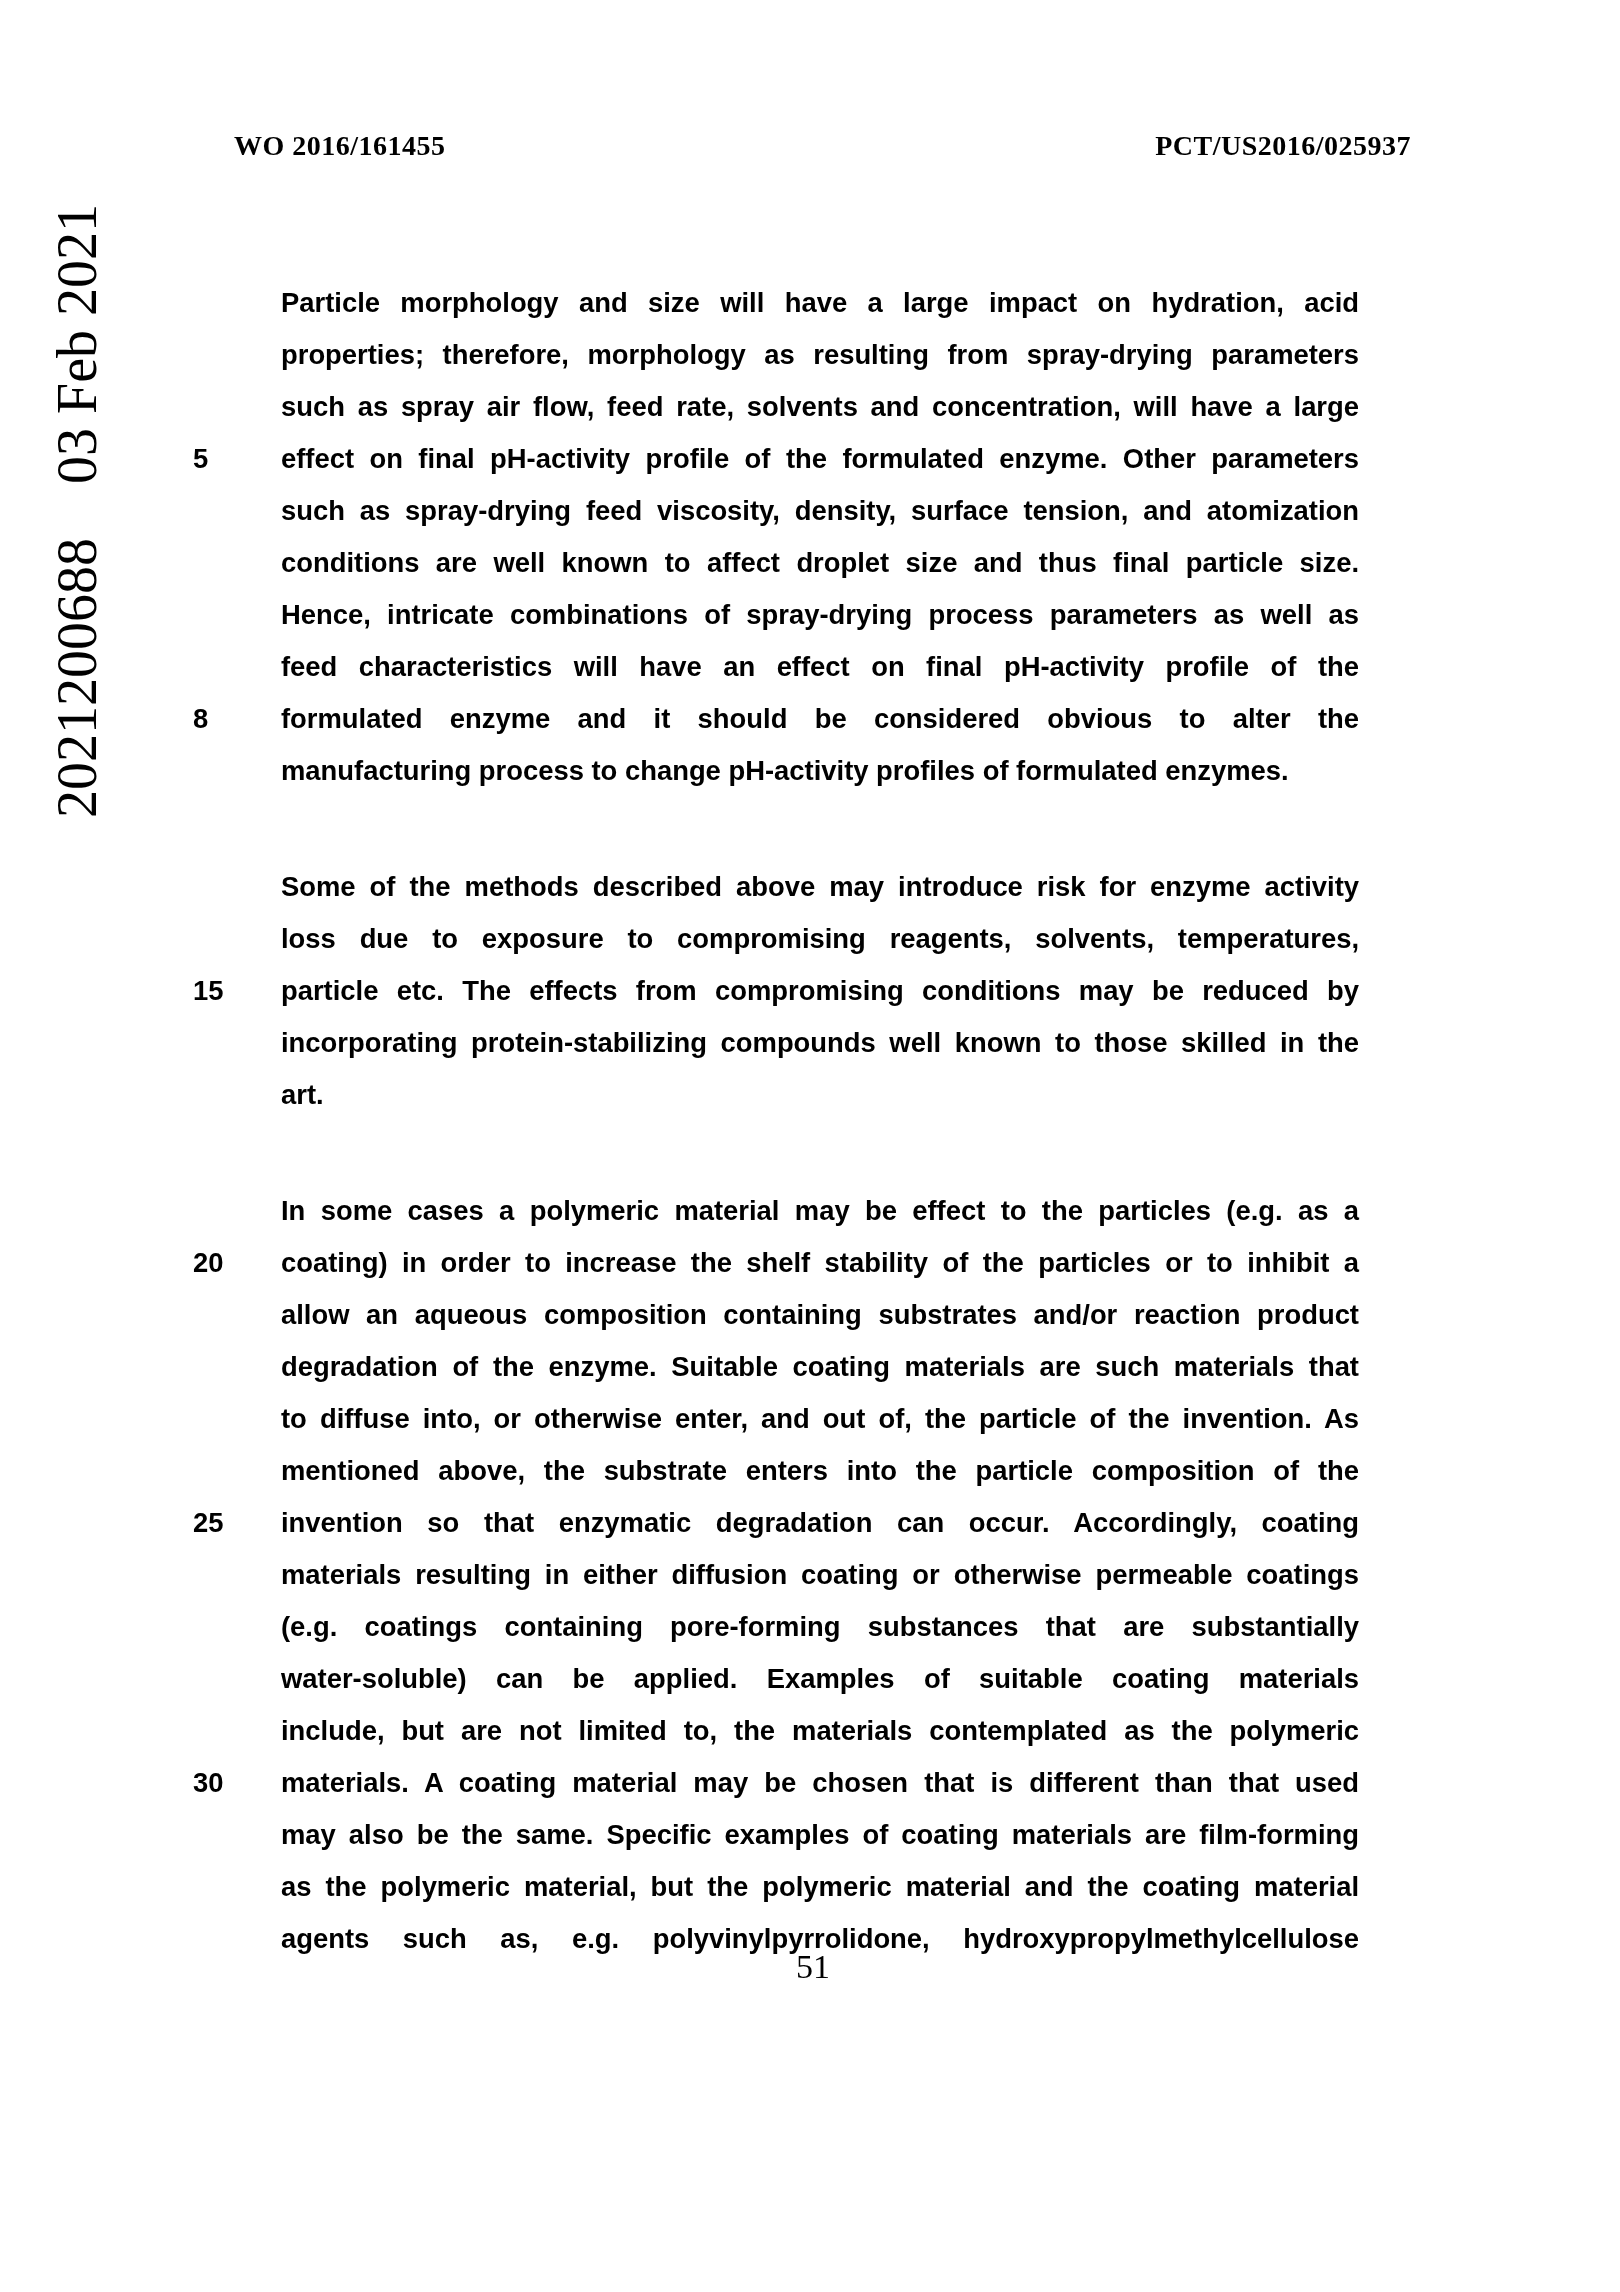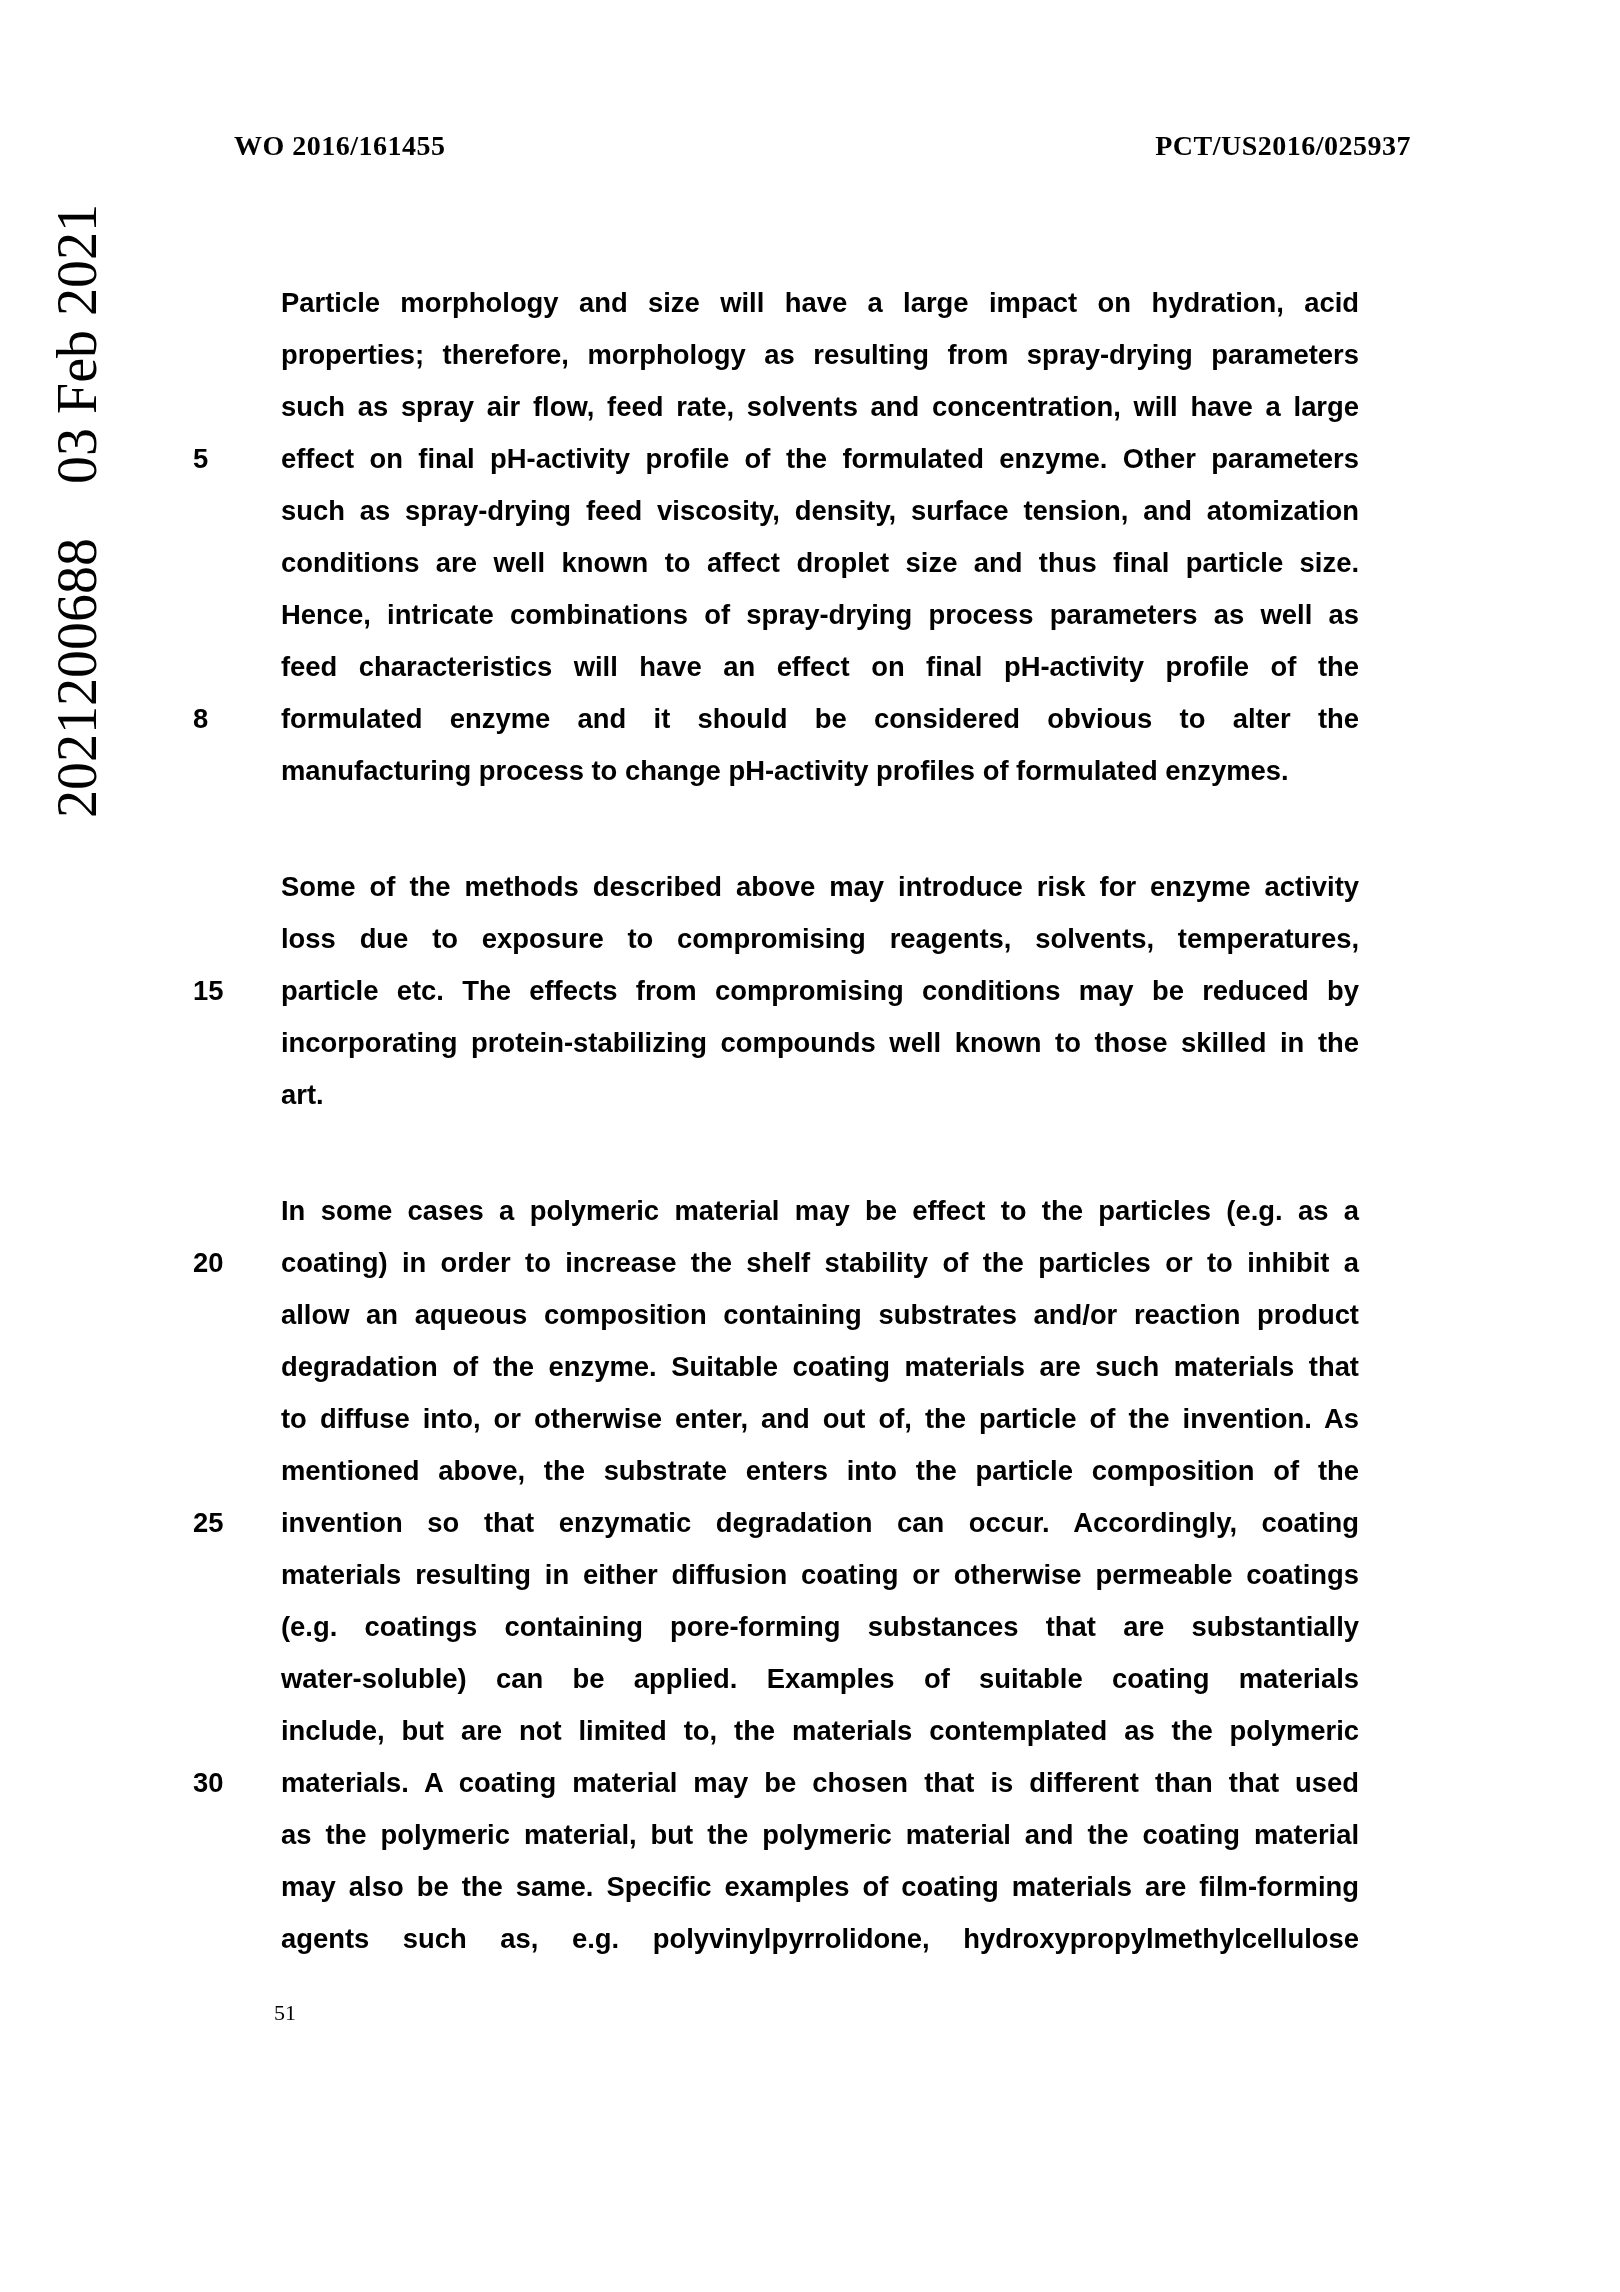--- a/index.html
+++ b/index.html
@@ -38,23 +38,23 @@
     text-align: justify;
     text-align-last: justify;
     -moz-text-align-last: justify;
   }
   .line.last { text-align-last: left; -moz-text-align-last: left; }
   .lnum {
     position: absolute; left: -88px; top: 0; width: 44px;
     text-align: right;
   }
   #page-num {
-    position: absolute; left: 274px; top: 2000px; width: 1078px;
-    text-align: left;
-    font-family: "Liberation Serif", serif; font-size: 22px;
+    position: absolute; left: 274px; top: 1948px; width: 1078px;
+    text-align: center;
+    font-family: "Liberation Serif", serif; font-size: 34px;
   }
 </style>
 </head>
 <body>
 
 <div id="hdr-left" class="hdr">WO 2016/161455</div>
 <div id="hdr-right" class="hdr">PCT/US2016/025937</div>
 
 <div id="stamp"><span>2021200688</span><span class="gap"></span><span>03 Feb 2021</span></div>
 
@@ -87,21 +87,21 @@
     <div class="line">allow an aqueous composition containing substrates and/or reaction product</div>
     <div class="line">degradation of the enzyme.  Suitable coating materials are such materials that</div>
     <div class="line">to diffuse into, or otherwise enter, and out of, the particle of the invention.  As</div>
     <div class="line">mentioned above, the substrate enters into the particle composition of the</div>
     <div class="line"><span class="lnum">25</span><span>invention so that enzymatic degradation can occur.  Accordingly, coating</span></div>
     <div class="line">materials resulting in either diffusion coating or otherwise permeable coatings</div>
     <div class="line">(e.g. coatings containing pore-forming substances that are substantially</div>
     <div class="line">water-soluble) can be applied.  Examples of suitable coating materials</div>
     <div class="line">include, but are not limited to, the materials contemplated as the polymeric</div>
     <div class="line"><span class="lnum">30</span><span>materials.  A coating material may be chosen that is different than that used</span></div>
+    <div class="line">may also be the same. Specific examples of coating materials are film-forming</div>
     <div class="line">as the polymeric material, but the polymeric material and the coating material</div>
-    <div class="line">may also be the same. Specific examples of coating materials are film-forming</div>
     <div class="line">agents such as, e.g. polyvinylpyrrolidone, hydroxypropylmethylcellulose</div>
   </div>
 
 </div>
 
 <div id="page-num">51</div>
 
 
 </body></html>

